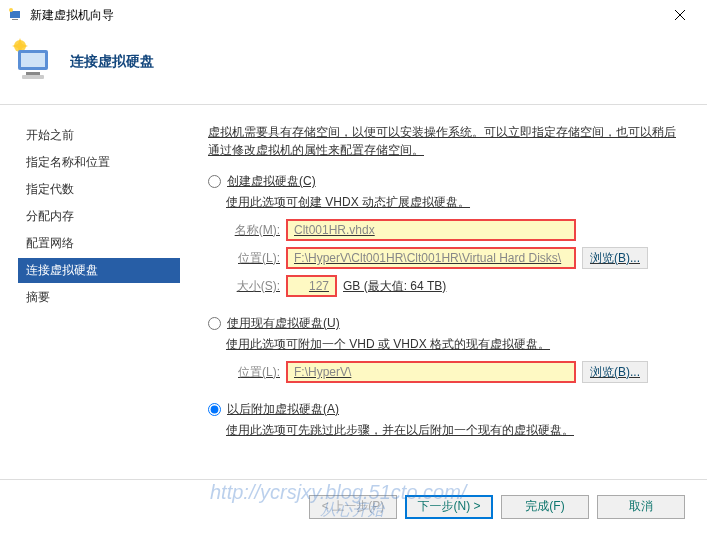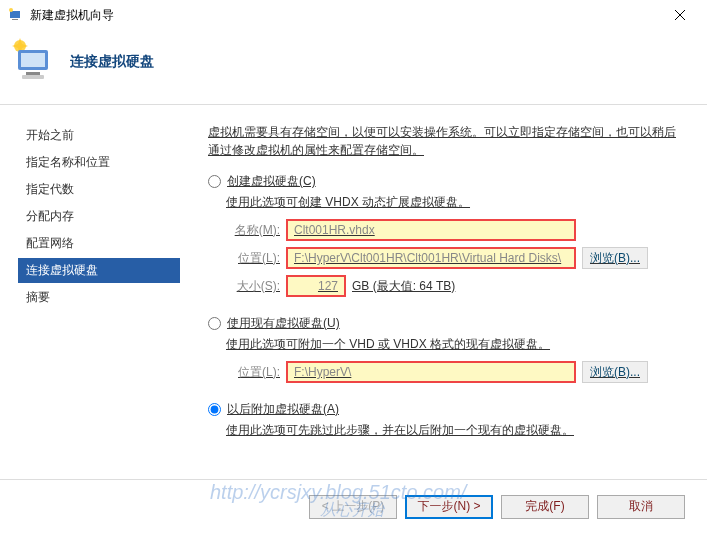--- a/index.html
+++ b/index.html
@@ -19,25 +19,25 @@
   .desc { line-height: 1.5; margin-bottom: 14px; }
   .opt-group { margin-bottom: 18px; }
   .radio-row { display: flex; align-items: center; margin-bottom: 4px; }
   .radio-row input { margin: 0 6px 0 0; }
   .opt-desc { margin-left: 18px; margin-bottom: 8px; color: #333; }
   .form-row { display: flex; align-items: center; margin-left: 18px; margin-bottom: 6px; }
   .form-label { width: 60px; text-align: right; color: #888; padding-right: 6px; }
   .form-input { height: 22px; border: 2px solid #ef4444; background: #fef9c3; padding: 0 6px; font-size: 12px; color: #888; }
   .form-input.name { width: 290px; }
   .form-input.path { width: 290px; }
-  .form-input.size { width: 60px; text-align: right; }
+  .form-input.size { width: 51px; text-align: right; }
   .size-suffix { margin-left: 6px; color: #333; }
   .browse { width: 66px; height: 22px; border: 1px solid #d0d0d0; background: #f0f0f0; color: #0c4a6e; font-size: 12px; margin-left: 6px; }
   .footer { position: absolute; bottom: 0; left: 0; right: 0; height: 54px; border-top: 1px solid #ddd; display: flex; align-items: center; justify-content: flex-end; padding-right: 22px; gap: 8px; }
-  .footer button { min-width: 88px; height: 24px; border: 1px solid #aaa; background: #f0f0f0; font-size: 12px; color: #7f1d1d; }
+  .footer button { min-width: 88px; height: 24px; border: 1px solid #aaa; background: #f0f0f0; font-size: 12px; color: #0f766e; }
   .footer button.disabled { color: #aaa; }
   .footer button.primary { border: 2px solid #0078d7; }
   .watermark { position: absolute; left: 210px; bottom: 12px; font-size: 20px; color: rgba(60,120,200,0.35); font-style: italic; pointer-events: none; z-index: 5; }
   .watermark .sub { font-size: 16px; margin-left: 110px; display: block; margin-top: -4px; }
 </style>
 </head>
 <body>
 
 <div class="titlebar">
   <span class="icon">

